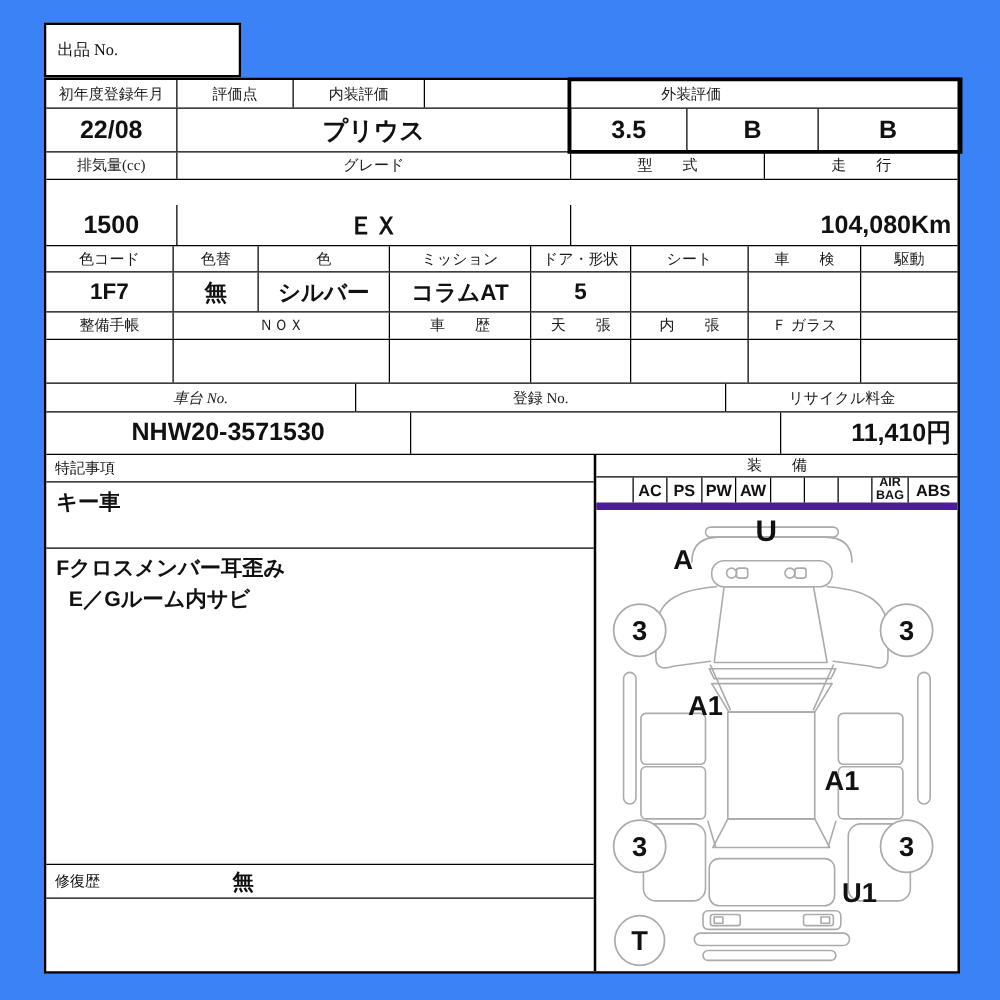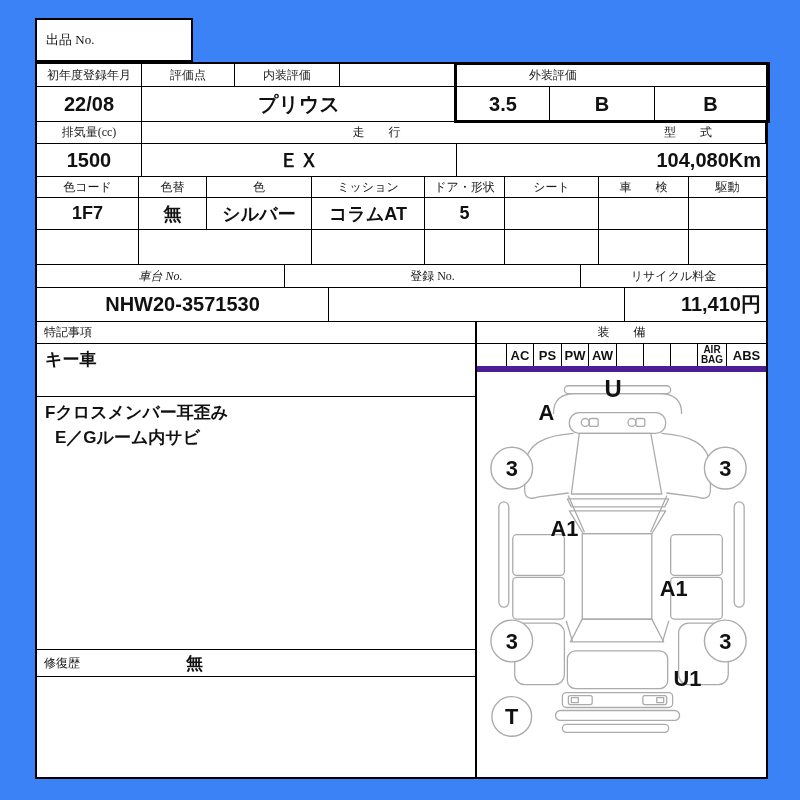--- a/index.html
+++ b/index.html
@@ -80,25 +80,26 @@
     <div class="row" style="height:35px;">
       <div class="c val" style="width:105px;">22/08</div>
       <div class="c val" style="width:315px;">プリウス</div>
       <div class="c val" style="width:93px;">3.5</div>
       <div class="c val" style="width:105px;">B</div>
       <div class="c val last" style="flex:1;">B</div>
     </div>
 
     <div class="row" style="height:22px;">
       <div class="c hl" style="width:105px;">排気量(cc)</div>
+      <div class="c hl" style="width:315px;">グレード</div>
+      <div class="c hl" style="width:155px;">型　　式</div>
       <div class="c hl last" style="flex:1;">走　　行</div>
-      <div class="c hl" style="width:155px;">型　　式</div>
-    </div>
-
-    <div class="row" style="height:33px;">
+    </div>
+
+    <div class="row" style="height:33px;margin-top:20px;">
       <div class="c val" style="width:105px;">1500</div>
       <div class="c val" style="width:315px;">ＥＸ</div>
       <div class="c val last right" style="flex:1;">104,080Km</div>
     </div>
 
     <div class="row" style="height:21px;">
       <div class="c hl" style="width:102px;">色コード</div>
       <div class="c hl" style="width:68px;">色替</div>
       <div class="c hl" style="width:105px;">色</div>
       <div class="c hl" style="width:113px;">ミッション</div>
@@ -112,20 +113,29 @@
       <div class="c val-sm" style="width:102px;">1F7</div>
       <div class="c val-sm" style="width:68px;">無</div>
       <div class="c val-sm" style="width:105px;">シルバー</div>
       <div class="c val-sm" style="width:113px;">コラムAT</div>
       <div class="c val-sm" style="width:80px;">5</div>
       <div class="c" style="width:94px;"></div>
       <div class="c" style="width:90px;"></div>
       <div class="c last" style="flex:1;"></div>
     </div>
 
+    <div class="row" style="height:22px;">
+      <div class="c hl" style="width:102px;">整備手帳</div>
+      <div class="c hl" style="width:173px;">ＮＯＸ</div>
+      <div class="c hl" style="width:113px;">車　　歴</div>
+      <div class="c hl" style="width:80px;">天　　張</div>
+      <div class="c hl" style="width:94px;">内　　張</div>
+      <div class="c hl" style="width:90px;">Ｆ ガラス</div>
+      <div class="c hl last" style="flex:1;"></div>
+    </div>
 
     <div class="row" style="height:35px;">
       <div class="c" style="width:102px;"></div>
       <div class="c" style="width:173px;"></div>
       <div class="c" style="width:113px;"></div>
       <div class="c" style="width:80px;"></div>
       <div class="c" style="width:94px;"></div>
       <div class="c" style="width:90px;"></div>
       <div class="c last" style="flex:1;"></div>
     </div>

